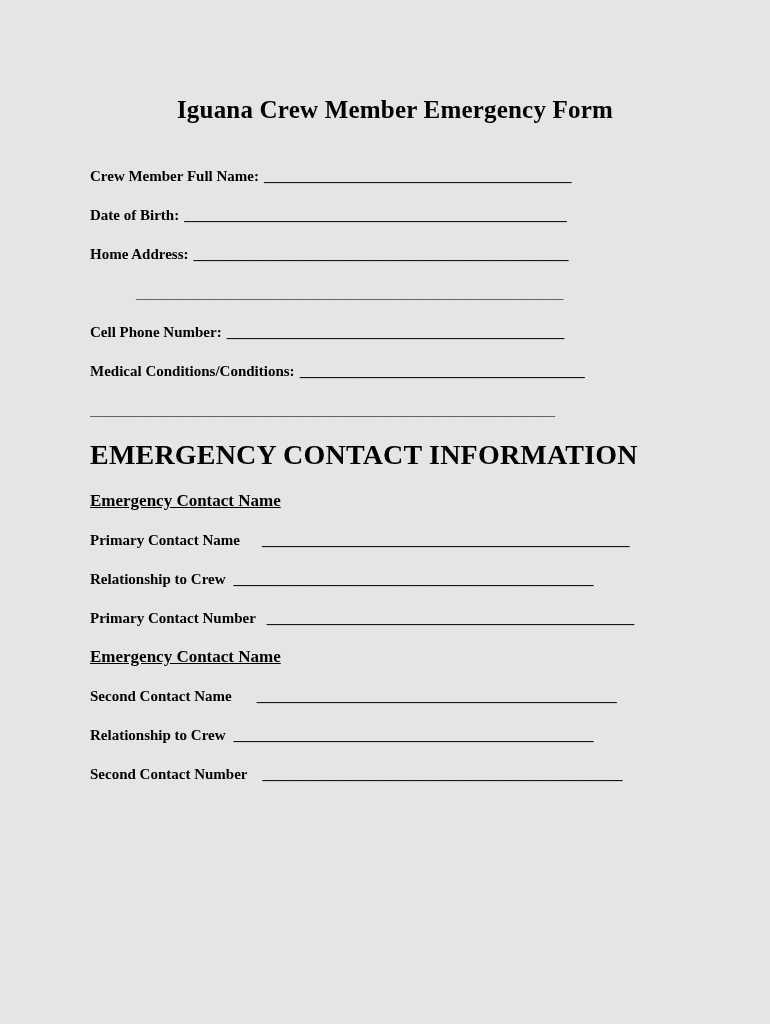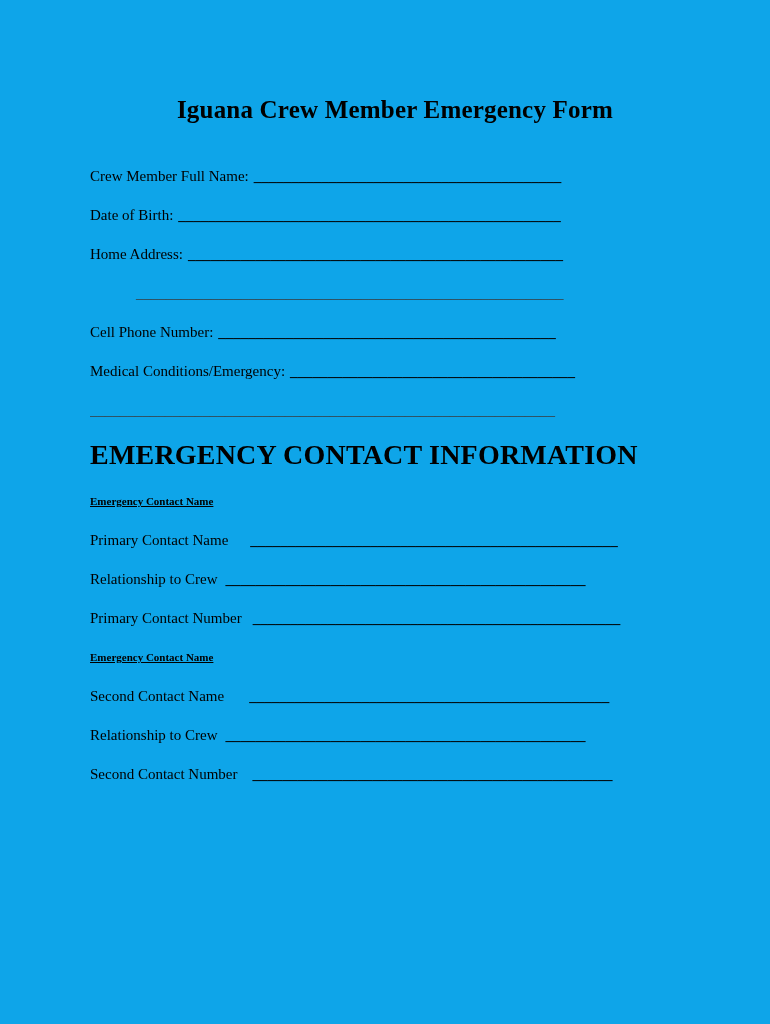--- a/index.html
+++ b/index.html
@@ -1,20 +1,20 @@
 <!DOCTYPE html>
 <html><head>
 <meta charset="utf-8">
 <style>
   html, body { margin: 0; padding: 0; background: #ffffff; }
   .page {
     position: relative;
     width: 770px;
     height: 1024px;
-    background: #0ea5e9;
+    background: #e5e5e5;
     box-sizing: border-box;
     padding: 96px 70px 16px 90px;
     font-family: "Liberation Serif", serif;
     color: #000000;
     overflow: hidden;
   }
   .title {
     font-size: 25px;
     font-weight: bold;
     text-align: center;
@@ -24,21 +24,21 @@
   }
   .row {
     height: 20px;
     line-height: 20px;
     margin-bottom: 19px;
     font-size: 15px;
     font-weight: bold;
     white-space: nowrap;
     overflow: hidden;
   }
-  .label { font-weight: normal; }
+  .label { font-weight: bold; }
   .blank {
     margin-left: 5px;
     font-weight: bold;
     letter-spacing: 0;
   }
   .blank.gap-rel    { margin-left: 8px; }
   .blank.gap-pcnum  { margin-left: 11px; }
   .blank.gap-scnum  { margin-left: 15px; }
   .blank.gap-pcname { margin-left: 22px; }
   .blank.gap-scname { margin-left: 25px; }
@@ -53,21 +53,21 @@
     font-weight: bold;
     text-align: left;
     line-height: 32px;
     margin: 2px 0 20px 0;
     letter-spacing: 0.2px;
   }
   .contact-heading {
     height: 20px;
     line-height: 20px;
     margin-bottom: 19px;
-    font-size: 11px;
+    font-size: 17px;
     font-weight: bold;
     text-decoration: underline;
     white-space: nowrap;
   }
 </style>
 </head>
 <body>
 
 <div class="page">
 
@@ -88,21 +88,21 @@
   <div class="row cont cont-indent">
     <span class="blank">_________________________________________________________</span>
   </div>
 
 
   <div class="row">
     <span class="label">Cell Phone Number:</span><span class="blank">_____________________________________________</span>
   </div>
 
   <div class="row">
-    <span class="label">Medical Conditions/Emergency:</span><span class="blank">______________________________________</span>
+    <span class="label">Medical Conditions/Conditions:</span><span class="blank">______________________________________</span>
   </div>
 
   <div class="row cont">
     <span class="blank">______________________________________________________________</span>
   </div>
 
   <h2 class="section-heading">EMERGENCY CONTACT INFORMATION</h2>
 
   <div class="contact-heading">Emergency Contact Name</div>
 

